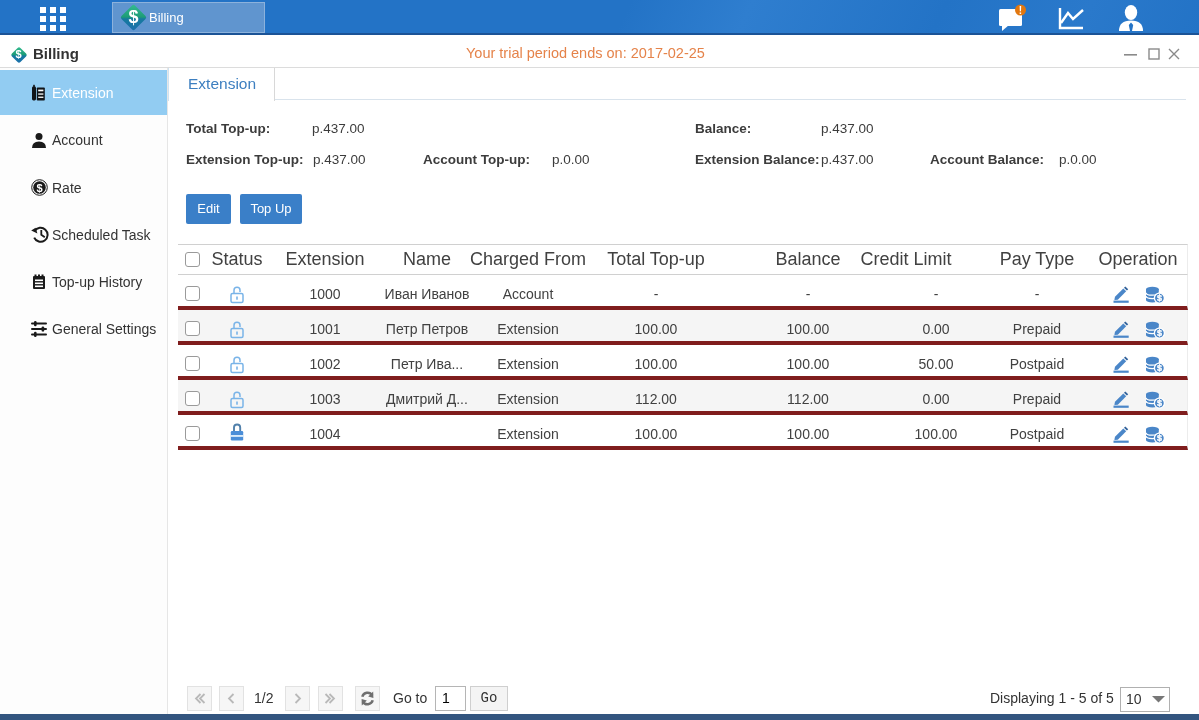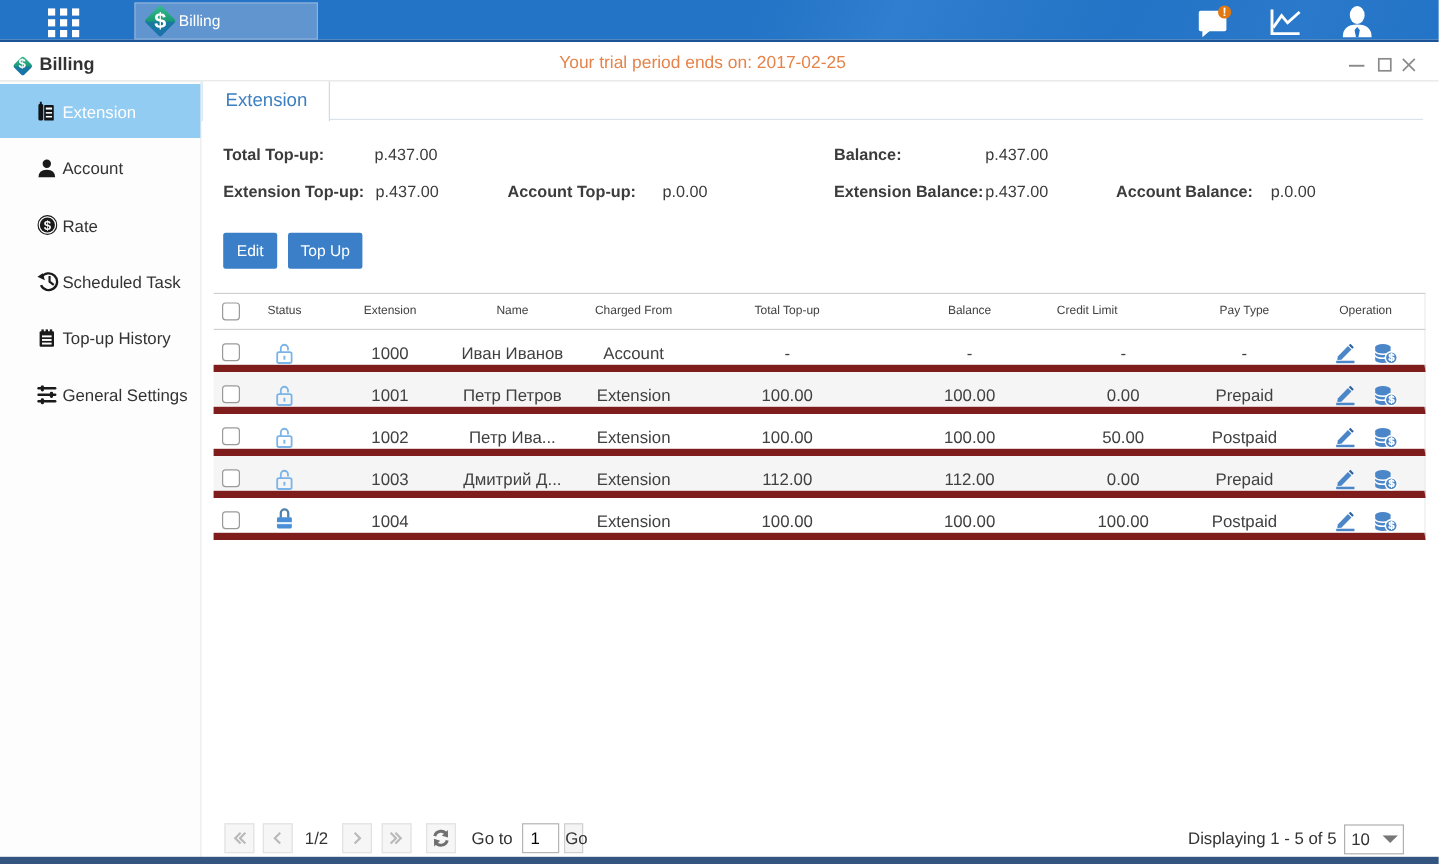--- a/index.html
+++ b/index.html
@@ -54,33 +54,33 @@
 
 
 .stat { position:absolute; font-size:13.5px; color:#3c3c3c; white-space:nowrap; }
 .stat.lb { font-weight:bold; }
 .btn { position:absolute; height:30px; background:#3a7fc8; color:#fff; font-size:13px;
   line-height:30px; text-align:center; border-radius:2px; }
 
 
 .grid { position:absolute; left:10px; top:176px; width:1010px; }
 .ghead { position:relative; height:31px; border-top:1px solid #d0d0d0; border-bottom:1px solid #d0d0d0; border-right:1px solid #ececec; }
-.ghead div { position:absolute; top:0; height:29px; line-height:29px; font-size:10px; color:#414141; text-align:center; }
-.grow { position:relative; height:35px; border-bottom:6px solid #7f1d1d; border-right:1px solid #ececec; }
+.ghead div { position:absolute; top:0; height:29px; line-height:29px; font-size:18px; color:#414141; text-align:center; }
+.grow { position:relative; height:35px; border-bottom:4px solid #7f1d1d; border-right:1px solid #ececec; }
 .grow.alt { background:#f5f5f5; }
 .grow div { position:absolute; top:4px; height:31px; line-height:31px; font-size:14px; color:#414141; text-align:center; white-space:nowrap; }
 .cbx { position:absolute; width:15px; height:15px; border:1px solid #9a9a9a; border-radius:3px; background:#fff; }
 
 
 .pager { position:absolute; left:17px; top:618px; width:1003px; height:26px; }
 .pbtn { position:absolute; top:0; width:25px; height:25px; background:#f6f6f6; border:1px solid #e2e2e2; }
 .pbtn svg { position:absolute; left:0; top:0; }
 .ptext { position:absolute; top:0; height:25px; line-height:25px; font-size:14px; color:#333; }
 .ginput { position:absolute; top:0; width:31px; height:25px; border:1px solid #b5b5b5; font-size:14px; padding-left:6px; line-height:23px; background:#fff; }
-.gobtn { position:absolute; top:0; width:16px; height:25px; background:#f4f4f4; border:1px solid #cfcfcf; text-align:center; line-height:23px; font-size:14px; color:#333; }
+.gobtn { position:absolute; top:0; width:38px; height:25px; background:#f4f4f4; border:1px solid #cfcfcf; text-align:center; line-height:23px; font-size:14px; color:#333;font-family:Liberation Mono, monospace; }
 .psel { position:absolute; top:1px; width:50px; height:25px; border:1px solid #b0b0b0; background:#fff; font-size:14px; color:#333; line-height:23px; padding-left:5px; }
 
 .bottomstrip { position:absolute; left:0; top:714px; width:1199px; height:6px; background:#33557f; }
 </style>
 </head>
 <body>
 
 <div class="topbar">
   <div class="gridicon">
     <div style="left:0;top:0"></div>

